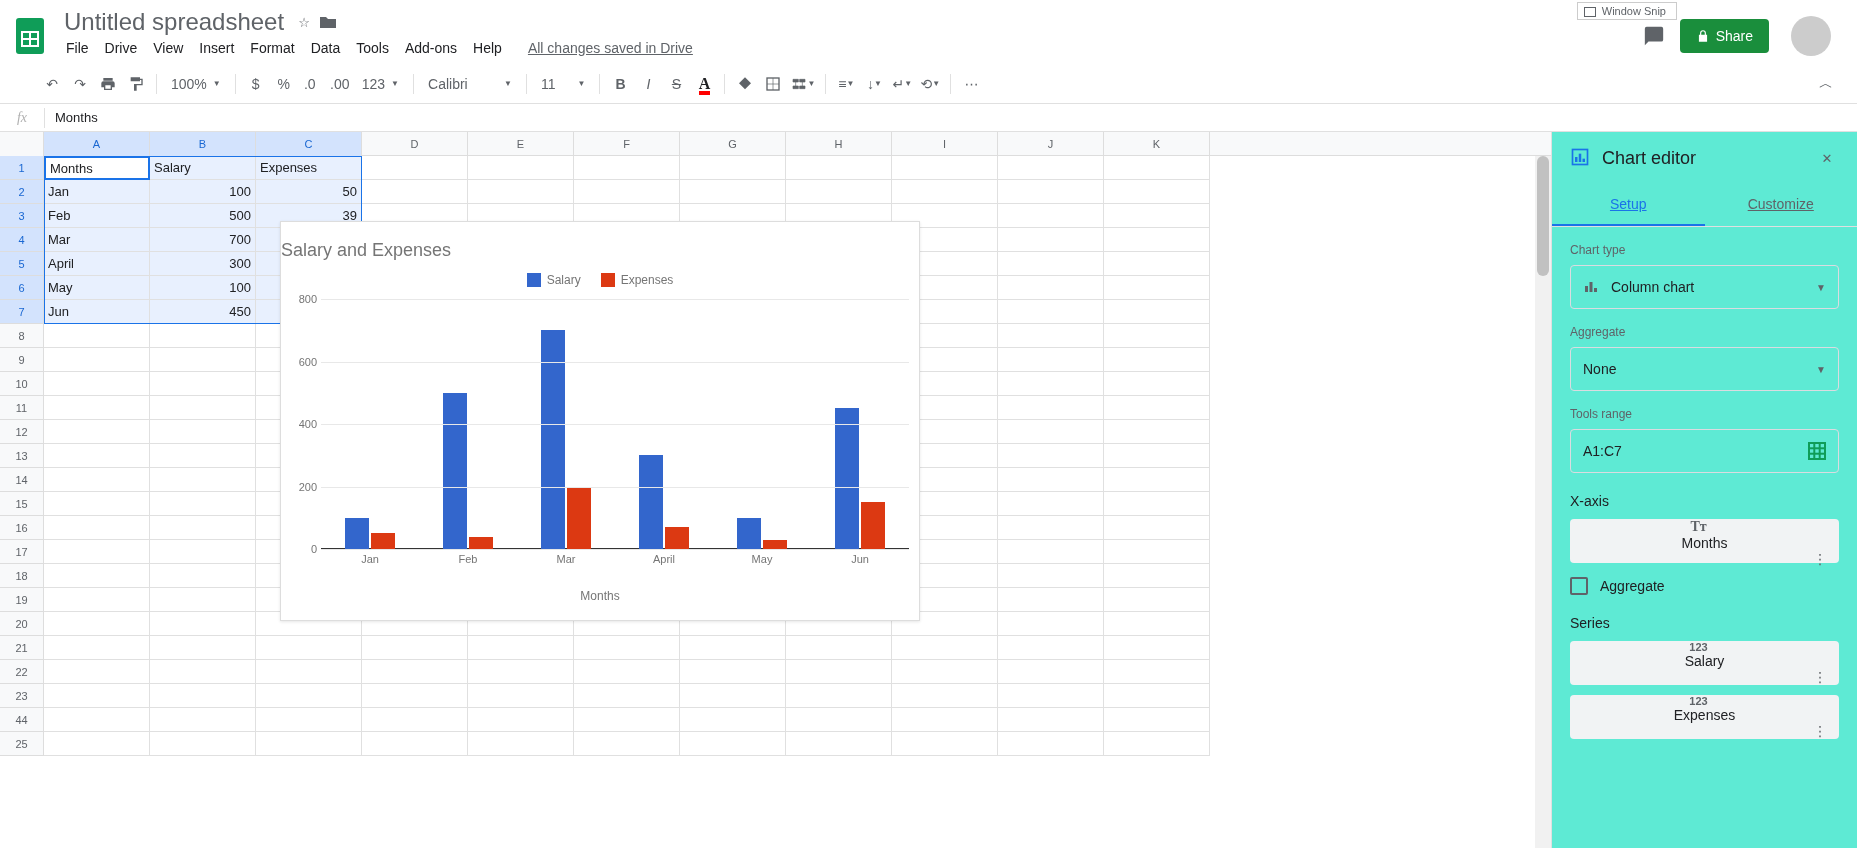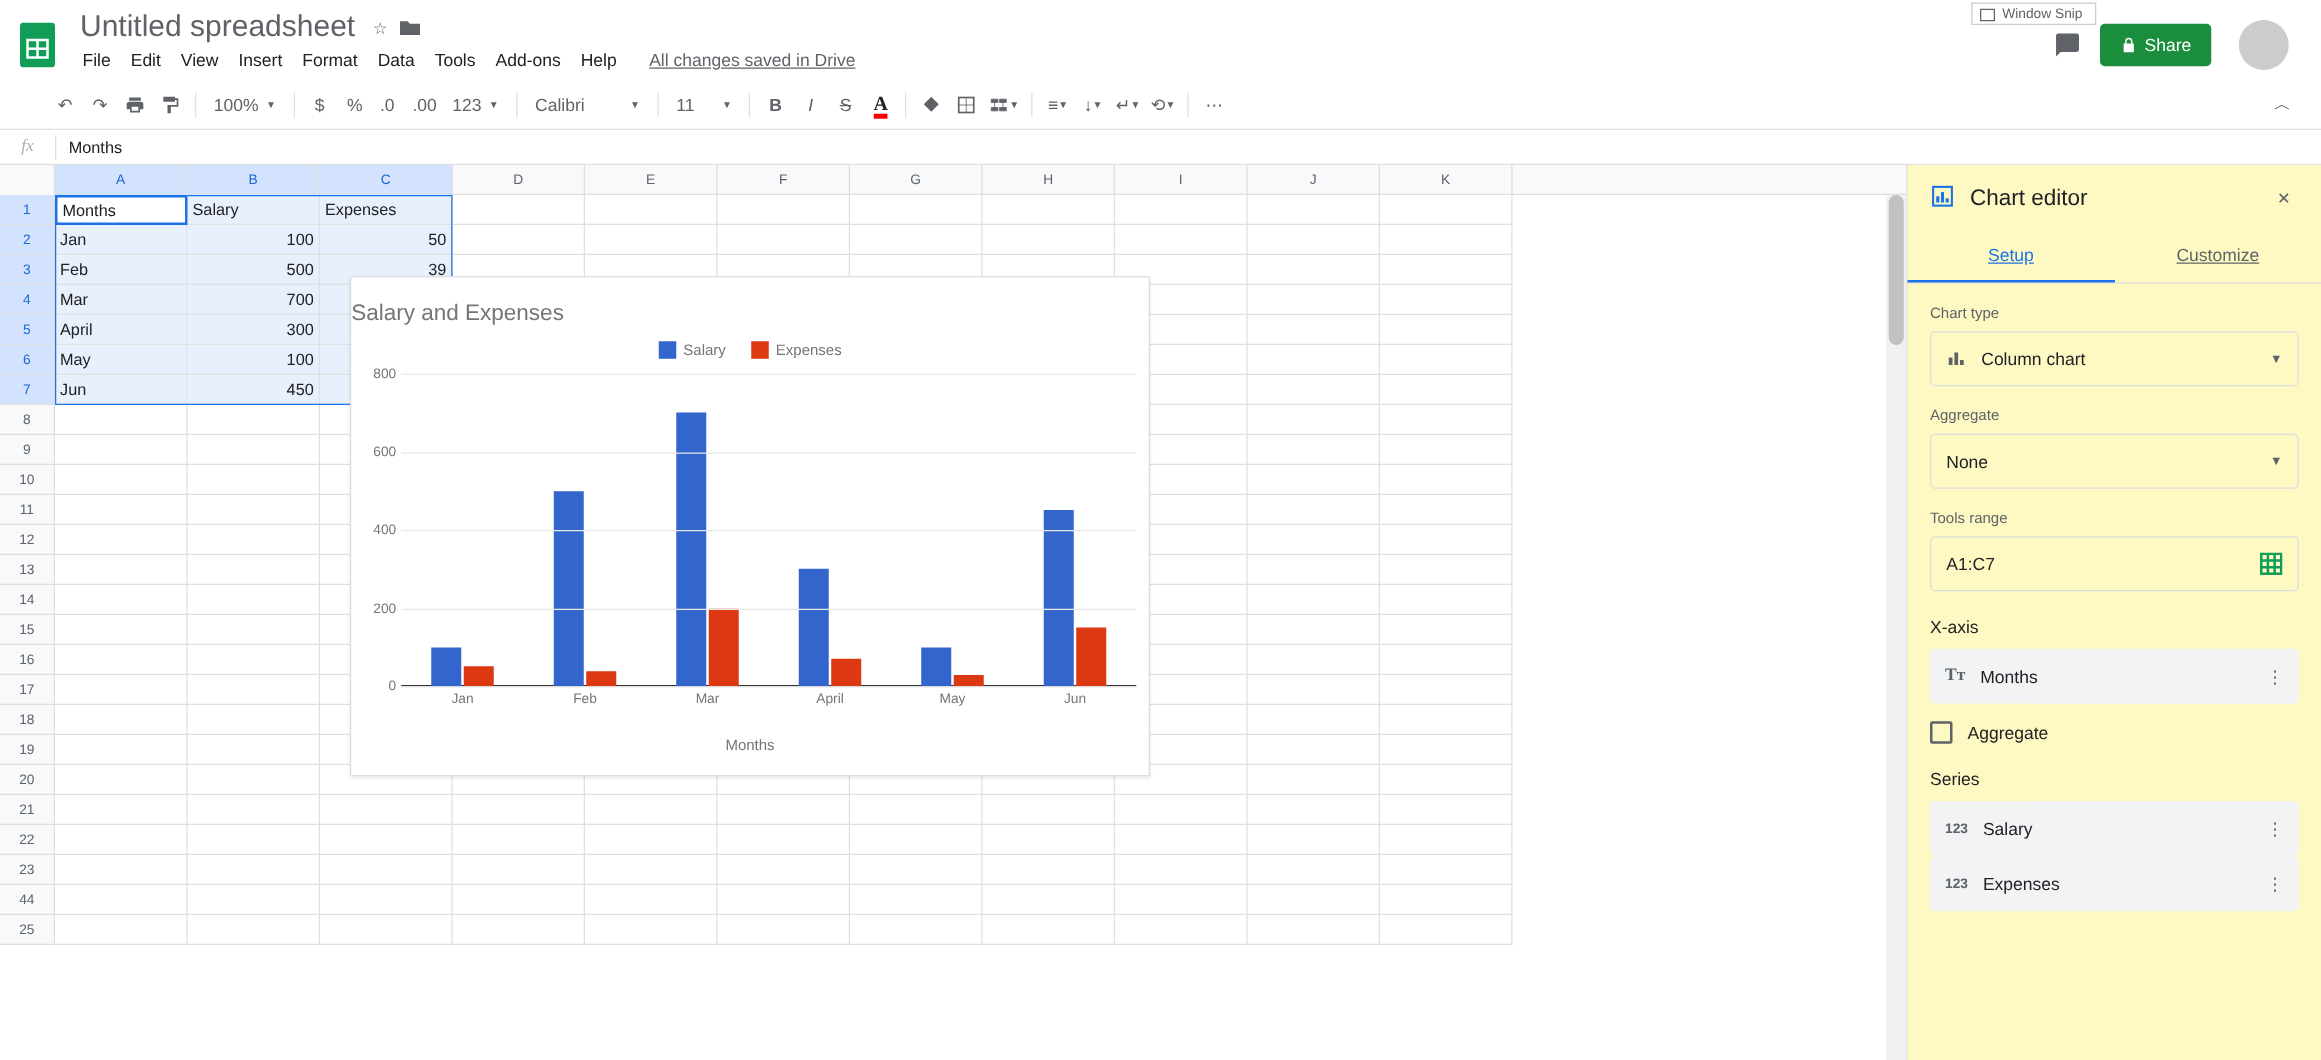--- a/index.html
+++ b/index.html
@@ -72,38 +72,38 @@
   .bar { width:24px; }
   .x-labels { display:flex; margin-left:40px; margin-right:10px; }
   .x-label { flex:1; text-align:center; font-size:11px; color:#757575; padding-top:4px; }
   .x-title { text-align:center; font-size:12px; color:#757575; margin-top:24px; }
   
   
   .vscroll { position:absolute; right:0; top:24px; bottom:0; width:16px; background:#f1f1f1;}
   .vscroll-thumb { position:absolute; top:0; left:2px; right:2px; height:120px; background:#c1c1c1; border-radius:8px;}
   
   
-  .editor { width:332px; border-left:1px solid #e0e0e0; display:flex; flex-direction:column; background:#fef9c3; }
+  .editor { width:306px; border-left:1px solid #e0e0e0; display:flex; flex-direction:column; background:#5eead4; }
   .editor-header { display:flex; align-items:center; padding: 14px 18px; gap:12px; }
   .editor-header .icon { color:#1a73e8; }
   .editor-title { font-size:18px; color:#202124; flex:1; }
   .editor-close { width:24px; height:24px; color:#5f6368; cursor:pointer; display:flex;align-items:center;justify-content:center;}
   .editor-tabs { display:flex; border-bottom:1px solid #e0e0e0; }
   .editor-tab { flex:1; text-align:center; padding:12px 0; font-size:14px; color:#5f6368; cursor:pointer;text-decoration:underline; }
   .editor-tab.active { color:#1a73e8; border-bottom:2px solid #1a73e8; font-weight:500;}
   .editor-body { flex:1; overflow-y:auto; padding:16px 18px; }
   .field-label { font-size:12px; color:#5f6368; margin-bottom:8px; margin-top:16px;}
   .field-label:first-child { margin-top:0;}
   .select-box { border:1px solid #dadce0; border-radius:4px; height:44px; display:flex; align-items:center; padding:0 12px; cursor:pointer; font-size:14px;}
   .select-box .sel-icon { margin-right:12px; color:#5f6368;}
   .select-box .sel-arrow { margin-left:auto; color:#5f6368; font-size:10px;}
   .input-box { border:1px solid #dadce0; border-radius:4px; height:44px; display:flex; align-items:center; padding:0 12px; font-size:14px;}
   .input-box .grid-icon { margin-left:auto; width:18px; height:18px;}
   .section-title { font-size:14px; font-weight:500; margin-top:20px; margin-bottom:10px;}
-  .chip { background:#f1f3f4; border-radius:4px; height:44px; display:flex;align-items:center; padding:0 12px; font-size:14px; }
+  .chip { background:#f1f3f4; border-radius:4px; height:44px; display:flex;align-items:center; padding:0 12px; font-size:14px; margin-bottom:10px;flex-direction:column;}
   .chip .chip-icon { margin-right:12px; color:#5f6368; font-size:11px; font-weight:bold;}
   .chip .chip-more { margin-left:auto; color:#5f6368; cursor:pointer;}
   .checkbox-row { display:flex; align-items:center; gap:12px; margin-top:14px; font-size:14px;}
   .checkbox { width:18px; height:18px; border:2px solid #5f6368; border-radius:2px; cursor:pointer;}
 
   
   .win-snip { position:absolute; top:2px; right:180px; background:#fff; border:1px solid #ccc; padding:2px 10px 2px 24px; font-size:11px; color:#5f6368; }
   .win-snip::before { content:''; position:absolute; left:6px; top:4px; width:10px; height:8px; border:1px solid #5f6368;}
 </style>
 </head>
@@ -125,21 +125,21 @@
       <div class="doc-title">Untitled spreadsheet</div>
       <div class="star-icon">☆</div>
       <div class="folder-icon">
         <svg width="18" height="14" viewBox="0 0 18 14">
             <path d="M1 2 h6 l2 2 h8 v9 h-16 z" fill="#5f6368"></path>
           </svg>
       </div>
     </div>
     <div class="menubar">
       <div class="menu-item">File</div>
-      <div class="menu-item">Edit</div>
+      <div class="menu-item">Drive</div>
       <div class="menu-item">View</div>
       <div class="menu-item">Insert</div>
       <div class="menu-item">Format</div>
       <div class="menu-item">Data</div>
       <div class="menu-item">Tools</div>
       <div class="menu-item">Add-ons</div>
       <div class="menu-item">Help</div>
       <div class="save-status">All changes saved in Drive</div>
     </div>
   </div>

